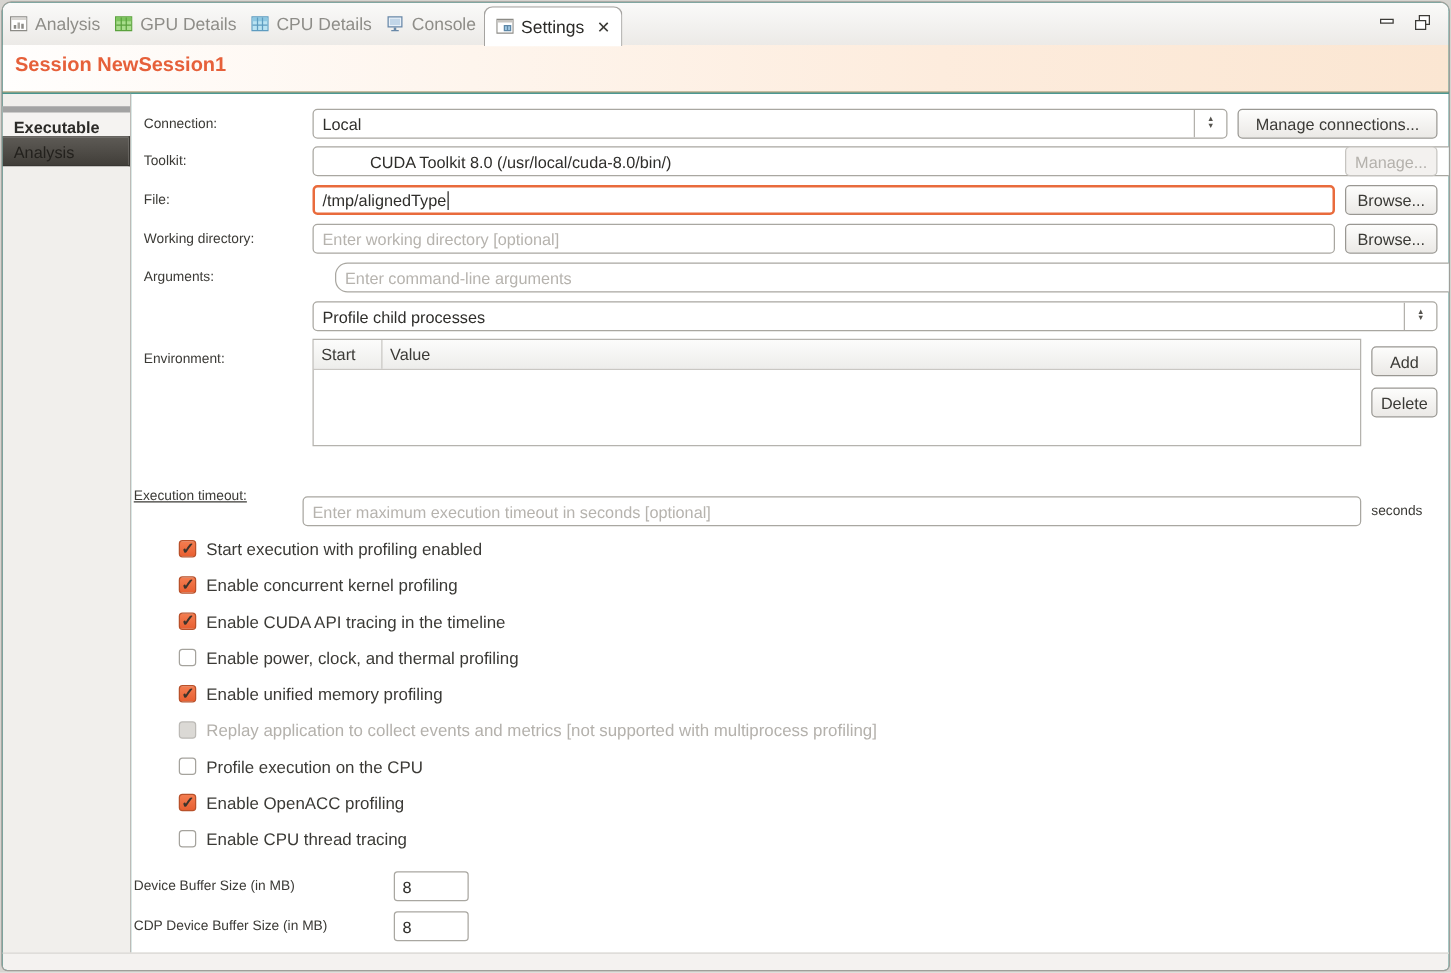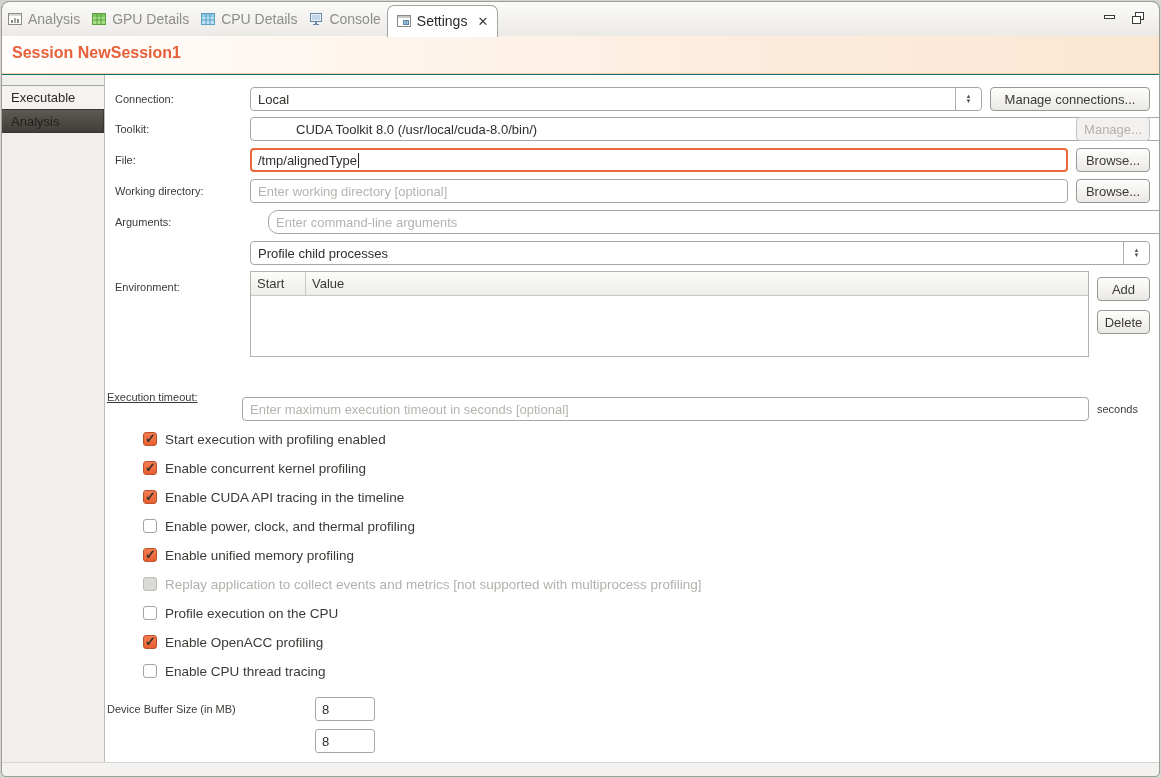--- a/index.html
+++ b/index.html
@@ -19,22 +19,22 @@
   
   .session-header{position:absolute;left:0;top:34px;right:0;height:38px;
      background:linear-gradient(to right,#fffefd 0%,#fdecdd 65%,#fbe6d2 100%);
      border-bottom:1px solid #f3c9a6;box-sizing:border-box;}
   .session-title{position:absolute;left:10px;top:8px;font-size:16px;font-weight:bold;color:#e6603a;}
   
   .body{position:absolute;left:0;top:73px;right:0;bottom:13px;}
   .sidebar{position:absolute;left:0;top:0;width:103px;bottom:0;background:#f1efec;
            border-right:1px solid #bdbbb7;box-sizing:border-box;}
   .side-item{height:24px;line-height:24px;padding-left:9px;font-size:13px;box-sizing:border-box;}
-  .side-item.selected{margin-top:10px;font-weight:normal;color:#2b2a27;background:#f5f3f1;
-           border-top:1px solid #a3a3a3;}
+  .side-item.selected{margin-top:10px;font-weight:bold;color:#2b2a27;background:#f5f3f1;
+           border-top:5px solid #a3a3a3;}
   .side-item.dark{background:linear-gradient(#5d5a55,#413e39);color:#23211d;border:1px solid #383632;
            border-left:none;}
   .form{position:absolute;left:103px;top:0;right:0;bottom:0;background:#ffffff;}
   .lbl{position:absolute;height:24px;line-height:24px;font-size:11px;color:#3b3a36;white-space:nowrap;}
   .field{position:absolute;height:24px;background:#fff;border:1px solid #a9a7a1;border-radius:4px;
          display:flex;align-items:center;padding:0 7px;font-size:13px;color:#2f2e2b;
          box-sizing:border-box;white-space:nowrap;overflow:hidden;}
   .field.focus{border:2px solid #e96b3c;padding:0 6px;}
   .placeholder{color:#b6b3ae;}
   .caret{display:inline-block;width:1px;height:15px;background:#2b2a27;margin-left:1px;}
@@ -238,20 +238,21 @@
       </div>
       <div class="chk-row" style="left:10px;top:588px;">
         <span class="checkbox"></span>
         <span class="chk-label">Enable CPU thread tracing</span>
       </div>
 
       <div class="lbl" style="left:2px;top:622px;">Device Buffer Size (in MB)</div>
       <div class="small-input" style="left:210px;top:622px;">
         <span>8</span>
       </div>
+      <div class="lbl" style="left:2px;top:654px;">CDP Device Buffer Size (in MB)</div>
       <div class="small-input" style="left:210px;top:654px;">
         <span>8</span>
       </div>
 
     </div>
   </div>
 
   <div class="bottom-strip"></div>
 </div>
 

